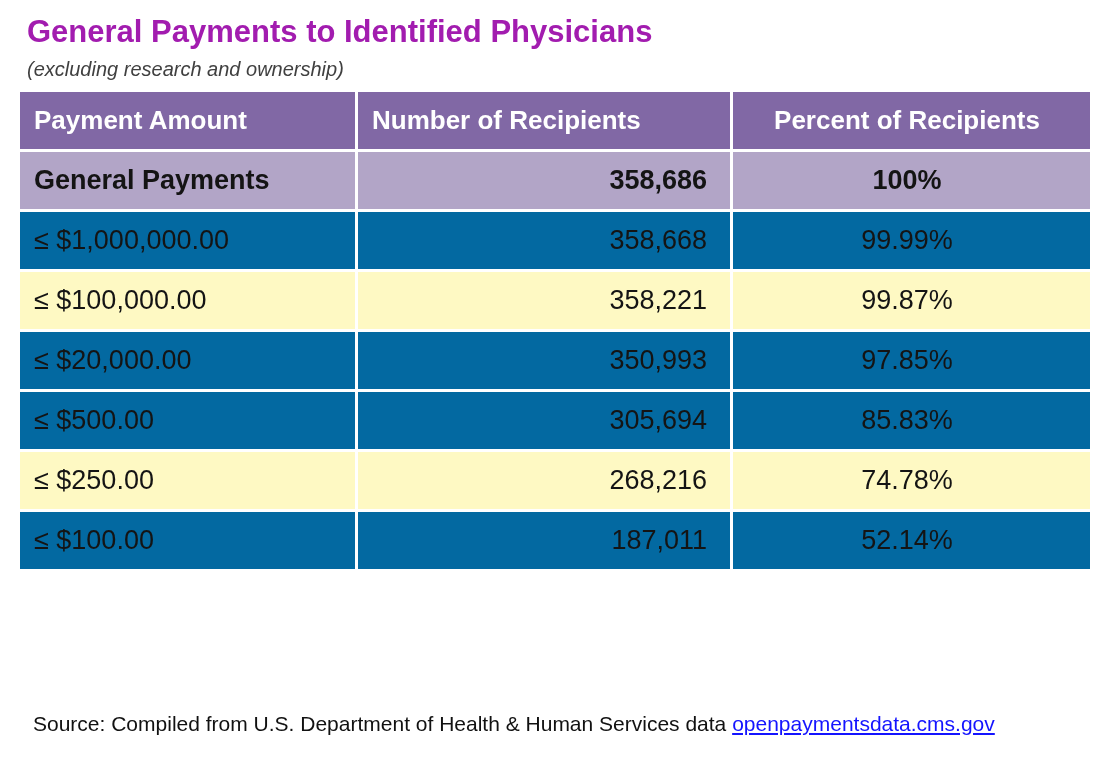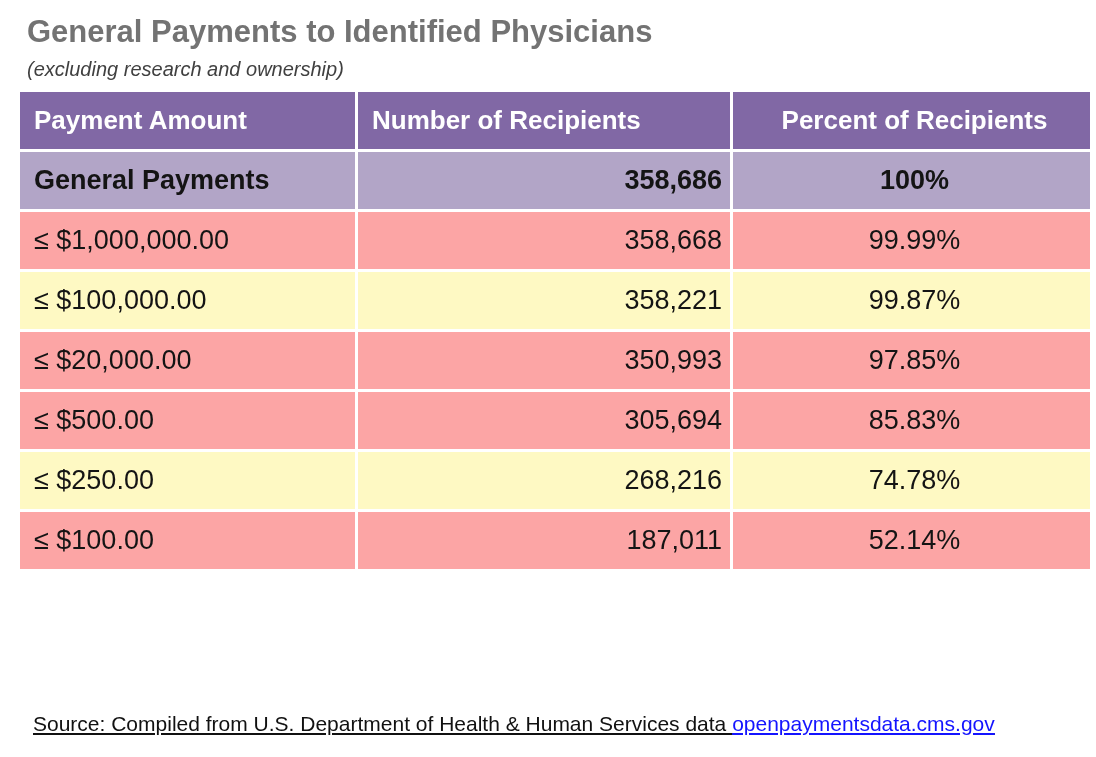--- a/index.html
+++ b/index.html
@@ -16,21 +16,21 @@
     width: 1096px;
     height: 757px;
     background: #ffffff;
   }
   .title {
     position: absolute;
     left: 27px;
     top: 14px;
     font-size: 31px;
     font-weight: bold;
-    color: #737373;
+    color: #a21caf;
     letter-spacing: 0px;
   }
   .subtitle {
     position: absolute;
     left: 27px;
     top: 58px;
     font-size: 20px;
     font-style: italic;
     color: #404040;
   }
@@ -43,21 +43,21 @@
     border-spacing: 0;
     table-layout: fixed;
   }
   table.payments col.c1 { width: 338px; }
   table.payments col.c2 { width: 375px; }
   table.payments col.c3 { width: 357px; }
   table.payments th, table.payments td {
     border-right: 3px solid #ffffff;
     border-bottom: 3px solid #ffffff;
     height: 57px;
-    padding: 0 8px 0 14px;
+    padding: 0 23px 0 14px;
     overflow: hidden;
     white-space: nowrap;
   }
   table.payments th:last-child, table.payments td:last-child {
     border-right: none;
     text-align: center;
   }
   table.payments tr:last-child td { border-bottom: none; }
   th.hdr {
     background: #8168A5;
@@ -68,30 +68,29 @@
     vertical-align: middle;
   }
   td {
     font-size: 27px;
     color: #141414;
     vertical-align: middle;
   }
   td.lbl { text-align: left; }
   td.num { text-align: right; }
   tr.total td { background: #B2A5C7; font-weight: bold; margin-top: 22px; }
-  tr.light td { background: #fca5a5; margin-top: 48px; }
+  tr.light td { background: #0369a1; margin-top: 48px; }
   tr.band td  { background: #fef9c3; }
   .footer {
     position: absolute;
     left: 33px;
     top: 712px;
     font-size: 21px;
     color: #111111;
     white-space: nowrap;
-    text-decoration: underline;
   }
   .footer a {
     color: #1414FF;
     text-decoration: underline;
     cursor: pointer;
   }
 </style>
 </head>
 <body>
 

